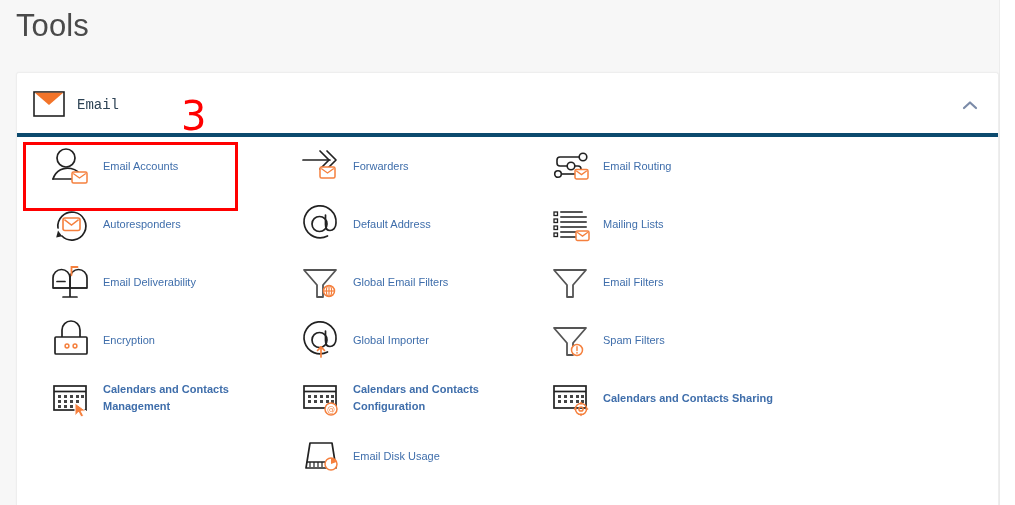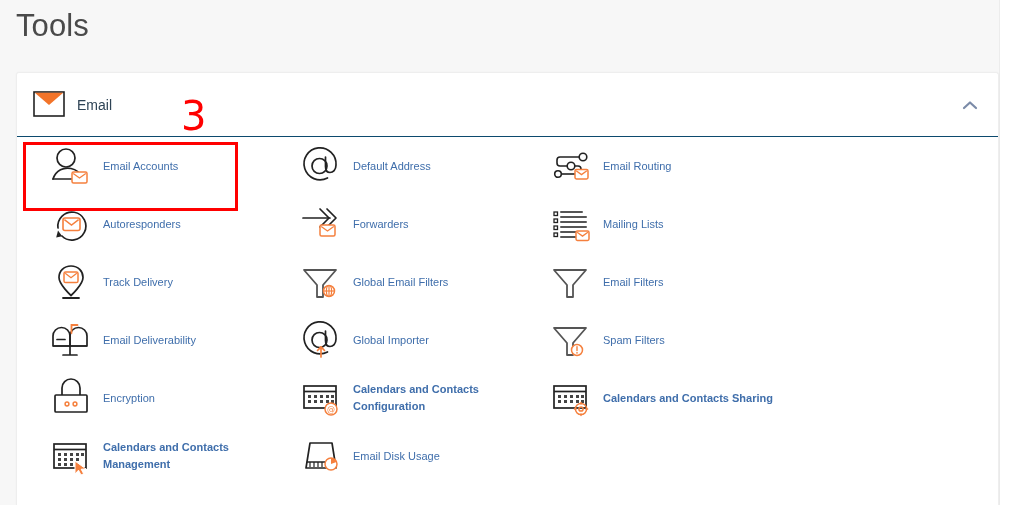--- a/index.html
+++ b/index.html
@@ -27,22 +27,23 @@
     position:absolute;left:16px;top:72px;width:983px;height:433px;
     background:#ffffff;
     border:1px solid #eeeeee;border-bottom:none;
     border-radius:3px 3px 0 0;
     box-sizing:border-box;
     box-shadow:0 0 2px rgba(0,0,0,.04);
   }
 
   .panel-header{
     position:relative;height:64px;
-    border-bottom:1px solid #0c4a6e;
+    border-bottom:4px solid #0c4a6e;
     box-sizing:border-box;
+    font-family:Liberation Mono, monospace;
   }
   .panel-header .hdr-icon{position:absolute;left:16px;top:18px;width:32px;height:28px;}
   .panel-header .hdr-title{
     position:absolute;left:60px;top:0;height:64px;line-height:64px;
     font-size:14px;color:#2e4355;
   }
   .chevron{position:absolute;right:14px;top:0;height:64px;width:28px;
            display:flex;align-items:center;justify-content:center;cursor:pointer;}
 
   
@@ -134,31 +135,20 @@
             <svg width="42" height="40" viewBox="0 0 42 40">
               <path d="M8 24 A14 14 0 1 1 12 32" fill="none" stroke="#222" stroke-width="1.7" stroke-linecap="round"></path>
               <path d="M8 26.5 L12.2 32.3 L6.2 33.6 Z" fill="#222"></path>
               <rect x="13" y="14" width="17" height="12.5" rx="2" fill="#fff" stroke="#f5803e" stroke-width="1.6"></rect>
               <path d="M14.4 15.6 L21.5 21 L28.6 15.6" fill="none" stroke="#f5803e" stroke-width="1.4"></path>
             </svg>
           </span>
           <span class="lbl">Autoresponders</span>
         </div>
 
-        <div class="tool">
-          <span class="ic">
-            <svg width="42" height="40" viewBox="0 0 42 40">
-              <path d="M21 4 C13.8 4 9 9.3 9 15.5 C9 22.5 21 33.5 21 33.5 C21 33.5 33 22.5 33 15.5 C33 9.3 28.2 4 21 4 Z" fill="none" stroke="#222" stroke-width="1.7" stroke-linejoin="round"></path>
-              <rect x="14" y="10" width="14" height="10.5" rx="1.6" fill="#fff" stroke="#f5803e" stroke-width="1.5"></rect>
-              <path d="M15.2 11.3 L21 15.8 L26.8 11.3" fill="none" stroke="#f5803e" stroke-width="1.3"></path>
-              <line x1="13" y1="36" x2="29" y2="36" stroke="#222" stroke-width="1.8" stroke-linecap="round"></line>
-            </svg>
-          </span>
-          <span class="lbl">Track Delivery</span>
-        </div>
 
         <div class="tool">
           <span class="ic">
             <svg width="44" height="40" viewBox="0 0 44 40">
               <path d="M4 26 L4 16 A8.5 8.5 0 0 1 21 16 L21 26 Z" fill="none" stroke="#222" stroke-width="1.7" stroke-linejoin="round"></path>
               <path d="M21 26 L21 16 A8.5 8.5 0 0 1 38 16 L38 26 Z" fill="none" stroke="#222" stroke-width="1.7" stroke-linejoin="round"></path>
               <line x1="4" y1="26" x2="38" y2="26" stroke="#222" stroke-width="1.7"></line>
               <line x1="8" y1="19.5" x2="16" y2="19.5" stroke="#222" stroke-width="1.7" stroke-linecap="round"></line>
               <line x1="21" y1="26" x2="21" y2="35" stroke="#222" stroke-width="1.7"></line>
               <line x1="14" y1="35" x2="28" y2="35" stroke="#222" stroke-width="1.7" stroke-linecap="round"></line>
@@ -205,38 +195,38 @@
           <span class="lbl">Calendars and Contacts Management</span>
         </div>
 
       </div>
 
       <div class="col col-2">
 
         <div class="tool">
           <span class="ic">
             <svg width="42" height="40" viewBox="0 0 42 40">
-              <path d="M27.5 32 A16 16 0 1 1 36 19 C36 24 33 26.5 30 26.5 C27 26.5 25.5 24.3 25.5 20.5 L25.5 11" fill="none" stroke="#222" stroke-width="1.7" stroke-linecap="round"></path>
-              <circle cx="19.5" cy="20" r="7.5" fill="none" stroke="#222" stroke-width="1.7"></circle>
-            </svg>
-          </span>
-          <span class="lbl">Default Address</span>
-        </div>
-
-        <div class="tool">
-          <span class="ic">
-            <svg width="42" height="40" viewBox="0 0 42 40">
               <line x1="3" y1="14" x2="30" y2="14" stroke="#222" stroke-width="1.7" stroke-linecap="round"></line>
               <path d="M20 5 L29 14 L20 23" fill="none" stroke="#222" stroke-width="1.7" stroke-linecap="round" stroke-linejoin="round"></path>
               <path d="M27 5 L36 14 L27 23" fill="none" stroke="#222" stroke-width="1.7" stroke-linecap="round" stroke-linejoin="round"></path>
               <rect x="20" y="21" width="15" height="11" rx="1.5" fill="#fff" stroke="#f5803e" stroke-width="1.5"></rect>
               <path d="M21.2 22.4 L27.5 27 L33.8 22.4" fill="none" stroke="#f5803e" stroke-width="1.3"></path>
             </svg>
           </span>
           <span class="lbl">Forwarders</span>
+        </div>
+
+        <div class="tool">
+          <span class="ic">
+            <svg width="42" height="40" viewBox="0 0 42 40">
+              <path d="M27.5 32 A16 16 0 1 1 36 19 C36 24 33 26.5 30 26.5 C27 26.5 25.5 24.3 25.5 20.5 L25.5 11" fill="none" stroke="#222" stroke-width="1.7" stroke-linecap="round"></path>
+              <circle cx="19.5" cy="20" r="7.5" fill="none" stroke="#222" stroke-width="1.7"></circle>
+            </svg>
+          </span>
+          <span class="lbl">Default Address</span>
         </div>
 
         <div class="tool">
           <span class="ic">
             <svg width="42" height="40" viewBox="0 0 42 40">
               <path d="M4 8 L36 8 L23 23 L23 35 L17 35 L17 23 Z" fill="none" stroke="#555" stroke-width="1.8" stroke-linejoin="round"></path>
               <circle cx="29" cy="29" r="5.5" fill="#fff" stroke="#f5803e" stroke-width="1.5"></circle>
               <line x1="23.5" y1="29" x2="34.5" y2="29" stroke="#f5803e" stroke-width="1.2"></line>
               <line x1="29" y1="23.5" x2="29" y2="34.5" stroke="#f5803e" stroke-width="1.2"></line>
               <ellipse cx="29" cy="29" rx="2.6" ry="5.5" fill="none" stroke="#f5803e" stroke-width="1.2"></ellipse>

